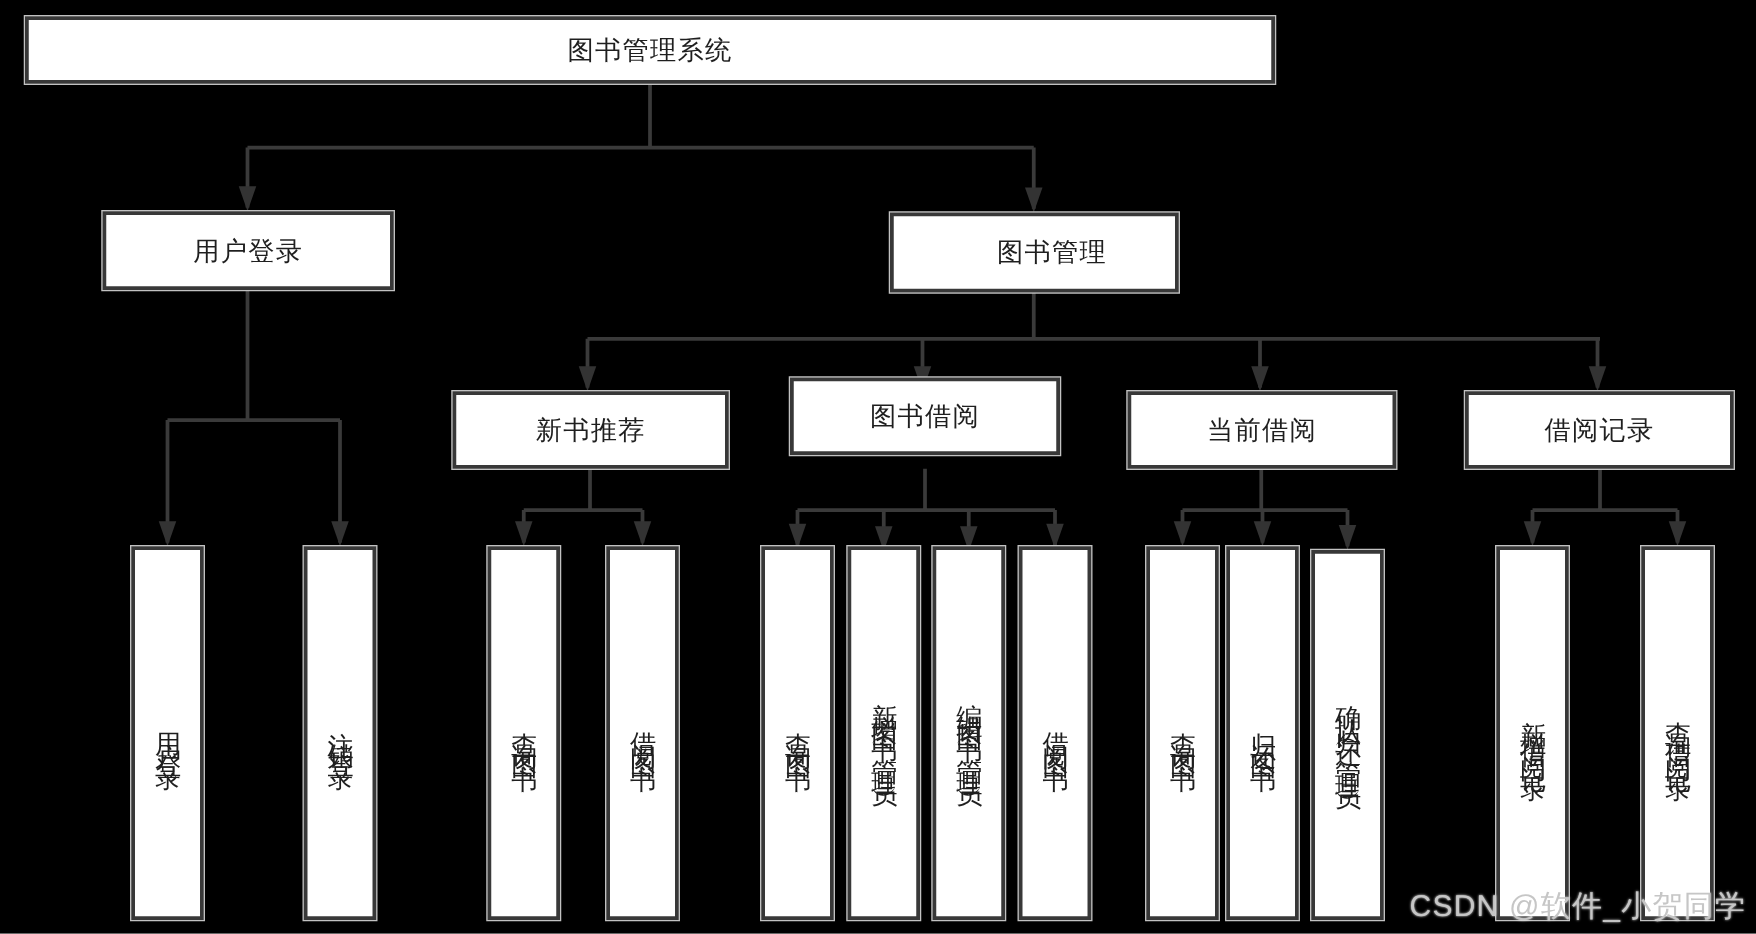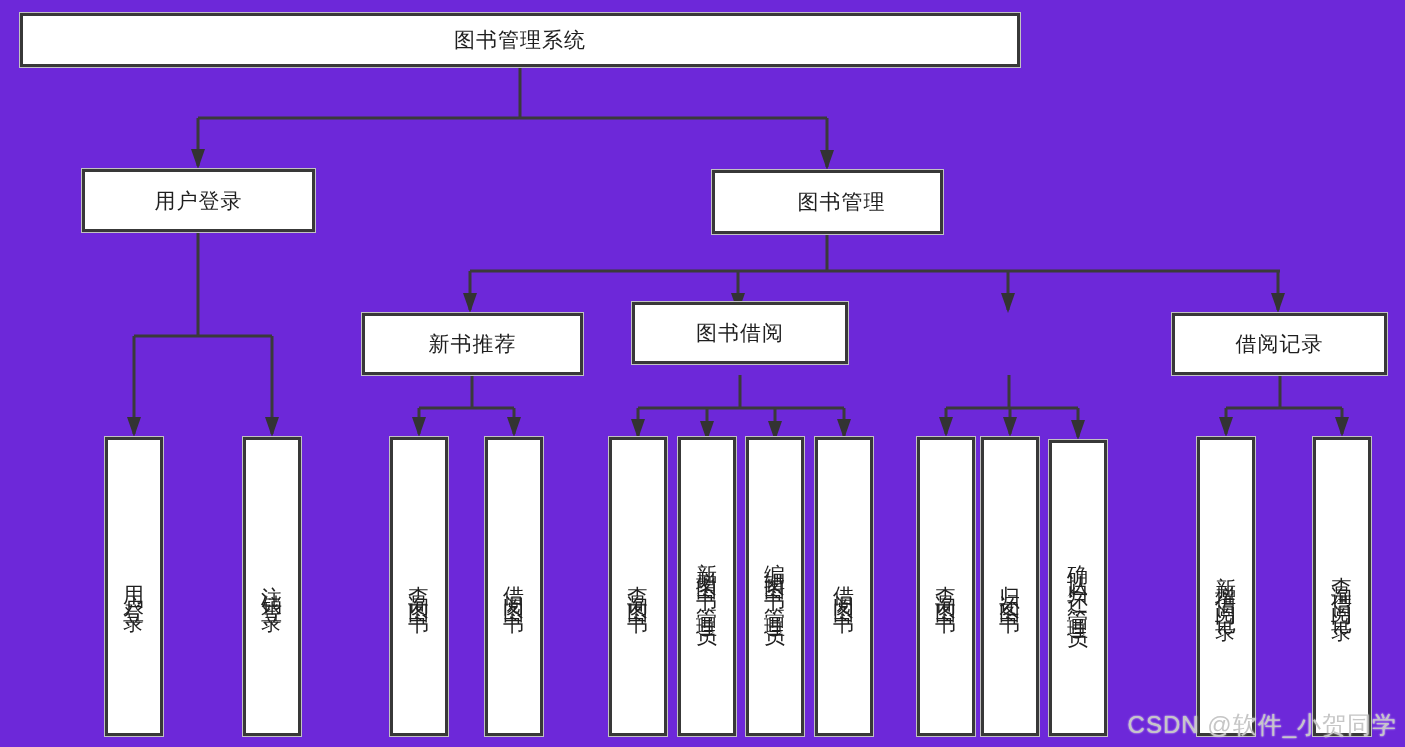--- a/index.html
+++ b/index.html
@@ -1,19 +1,19 @@
 <!DOCTYPE html>
 <html><head>
 <meta charset="utf-8">
 <style>
   html,body{margin:0;padding:0;background:#ffffff;}
   .canvas{
     position:relative;
     width:1405px;height:747px;
-    background:#6d28d9;
+    background:#000000;
     font-family:"Liberation Sans", sans-serif;
     overflow:hidden;
   }
   .connectors{position:absolute;left:0;top:0;pointer-events:none;}
   .connectors path{stroke:#3a3a3a;stroke-width:3;fill:none;}
   .connectors polygon{fill:#333333;stroke:none;}
   .hbox{
     position:absolute;
     box-sizing:border-box;
     background:#ffffff;
@@ -104,20 +104,23 @@
   <div class="hbox" style="left:712px;top:170px;width:231px;height:64px;padding-left:28px;">
     <span>图书管理</span>
   </div>
 
   <div class="hbox" style="left:362px;top:313px;width:221px;height:62px;">
     <span>新书推荐</span>
   </div>
   <div class="hbox" style="left:632px;top:302px;width:216px;height:62px;">
     <span>图书借阅</span>
   </div>
+  <div class="hbox" style="left:902px;top:313px;width:215px;height:62px;">
+    <span>当前借阅</span>
+  </div>
   <div class="hbox" style="left:1172px;top:313px;width:215px;height:62px;">
     <span>借阅记录</span>
   </div>
 
   <div class="vbox" style="left:105px;">
     <span class="vtext">用户登录</span>
   </div>
   <div class="vbox" style="left:243px;">
     <span class="vtext">注销登录</span>
   </div>

